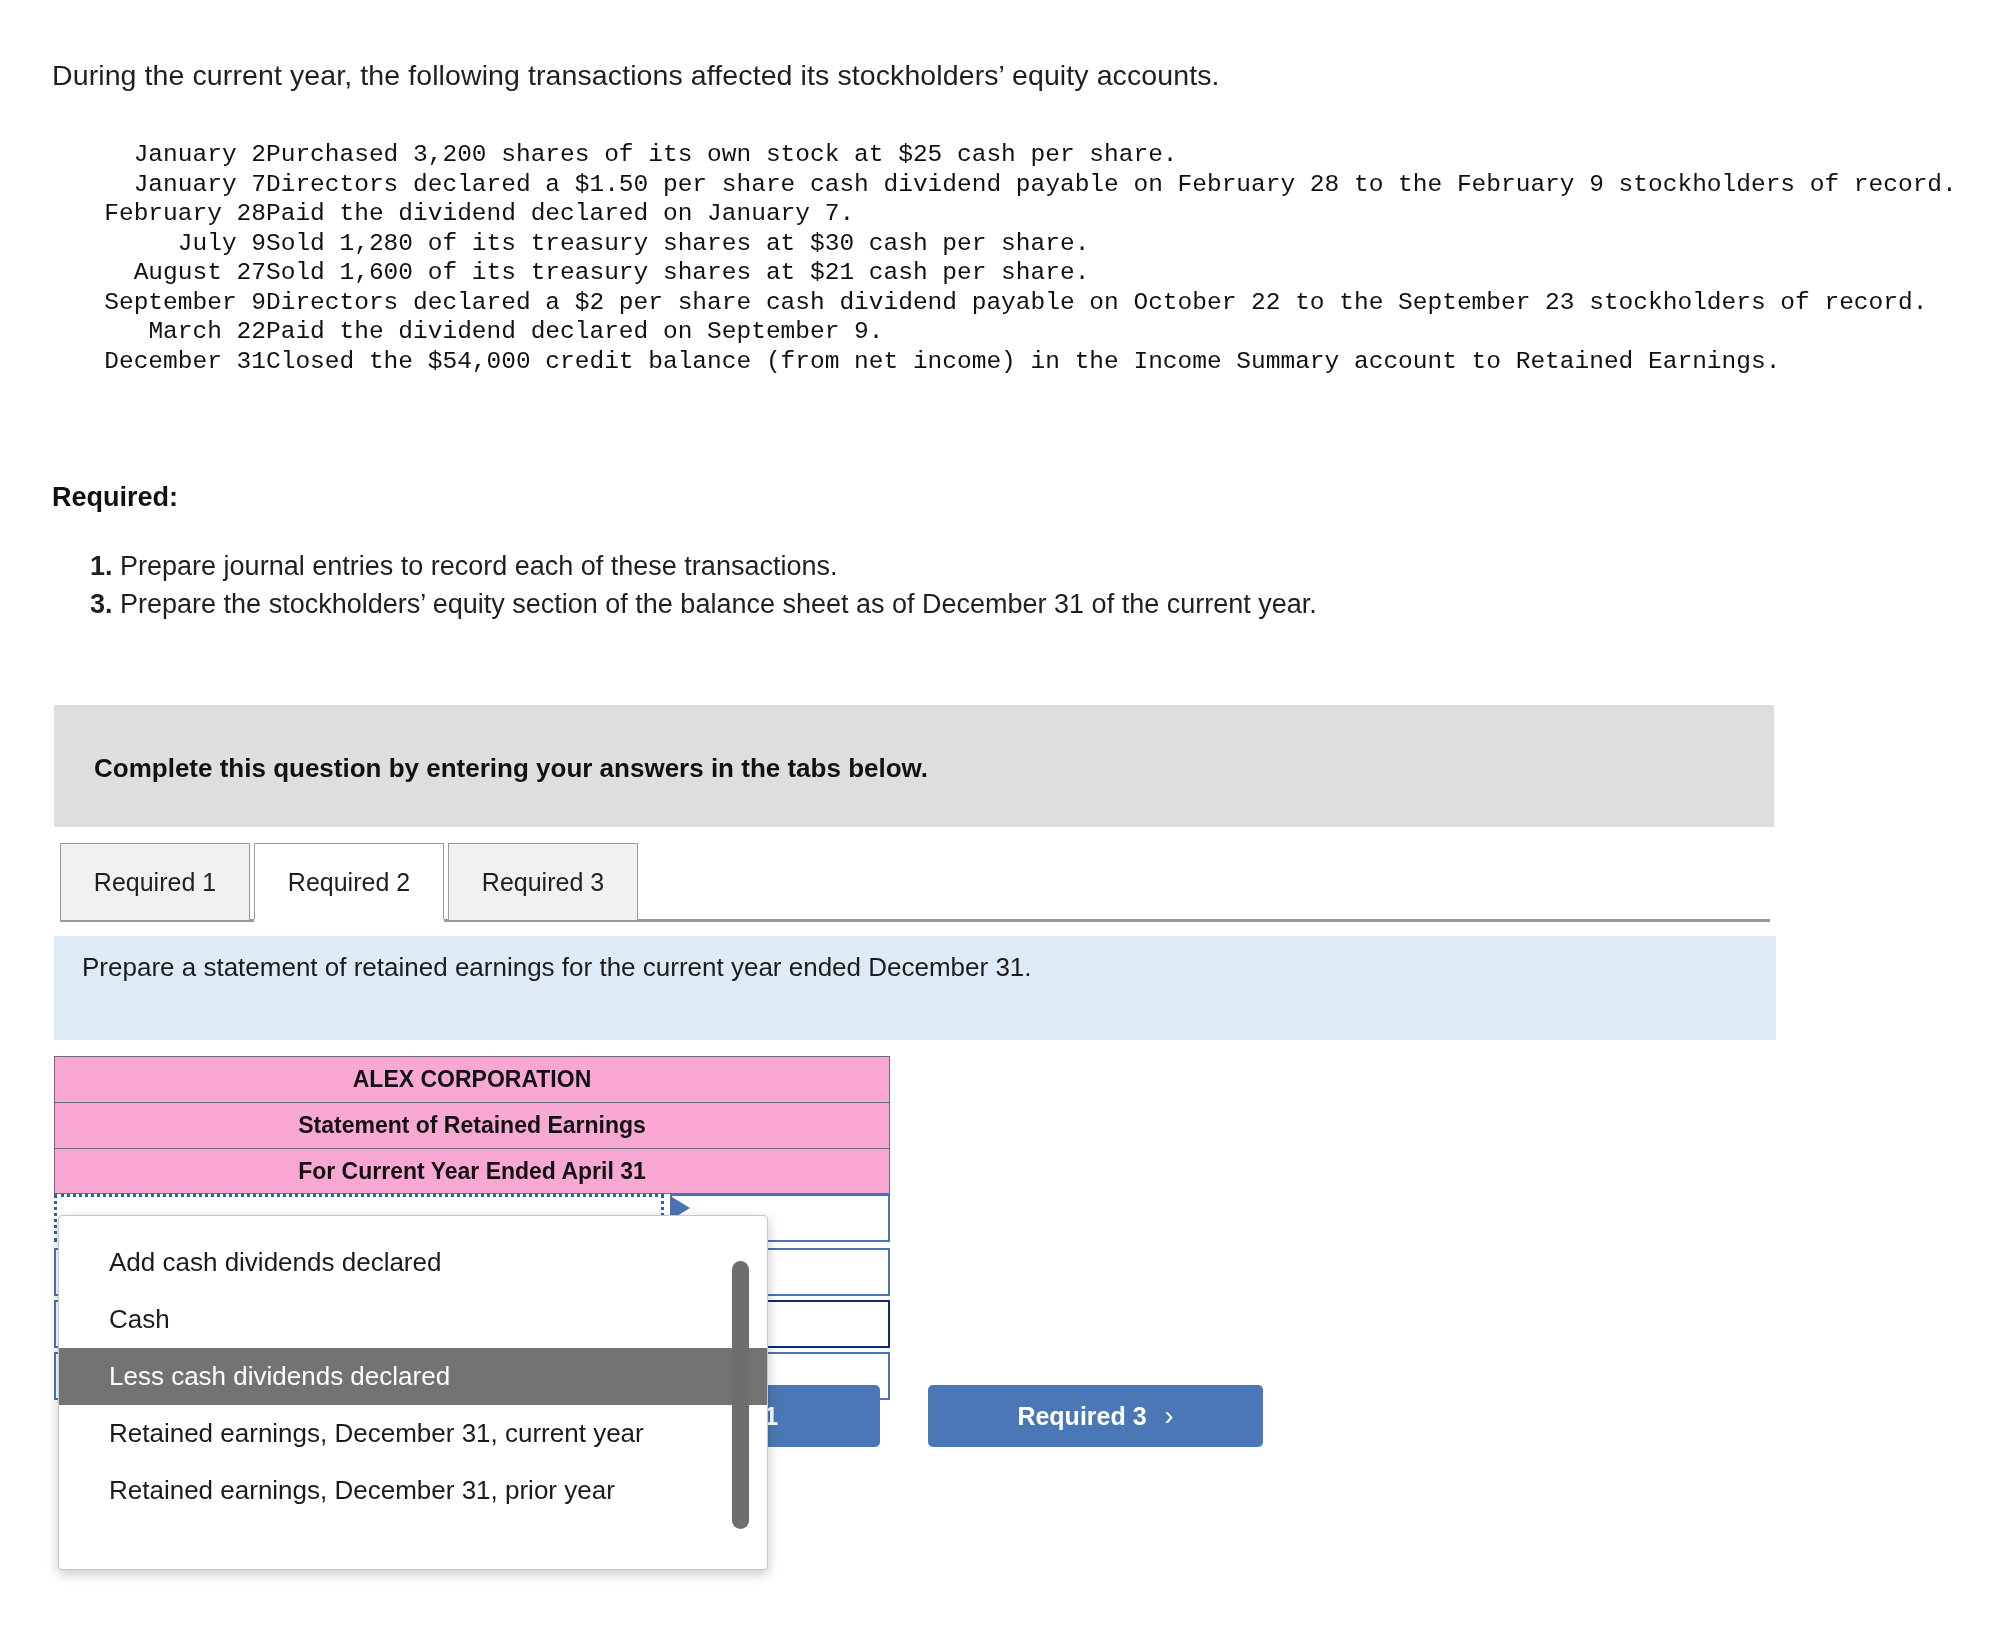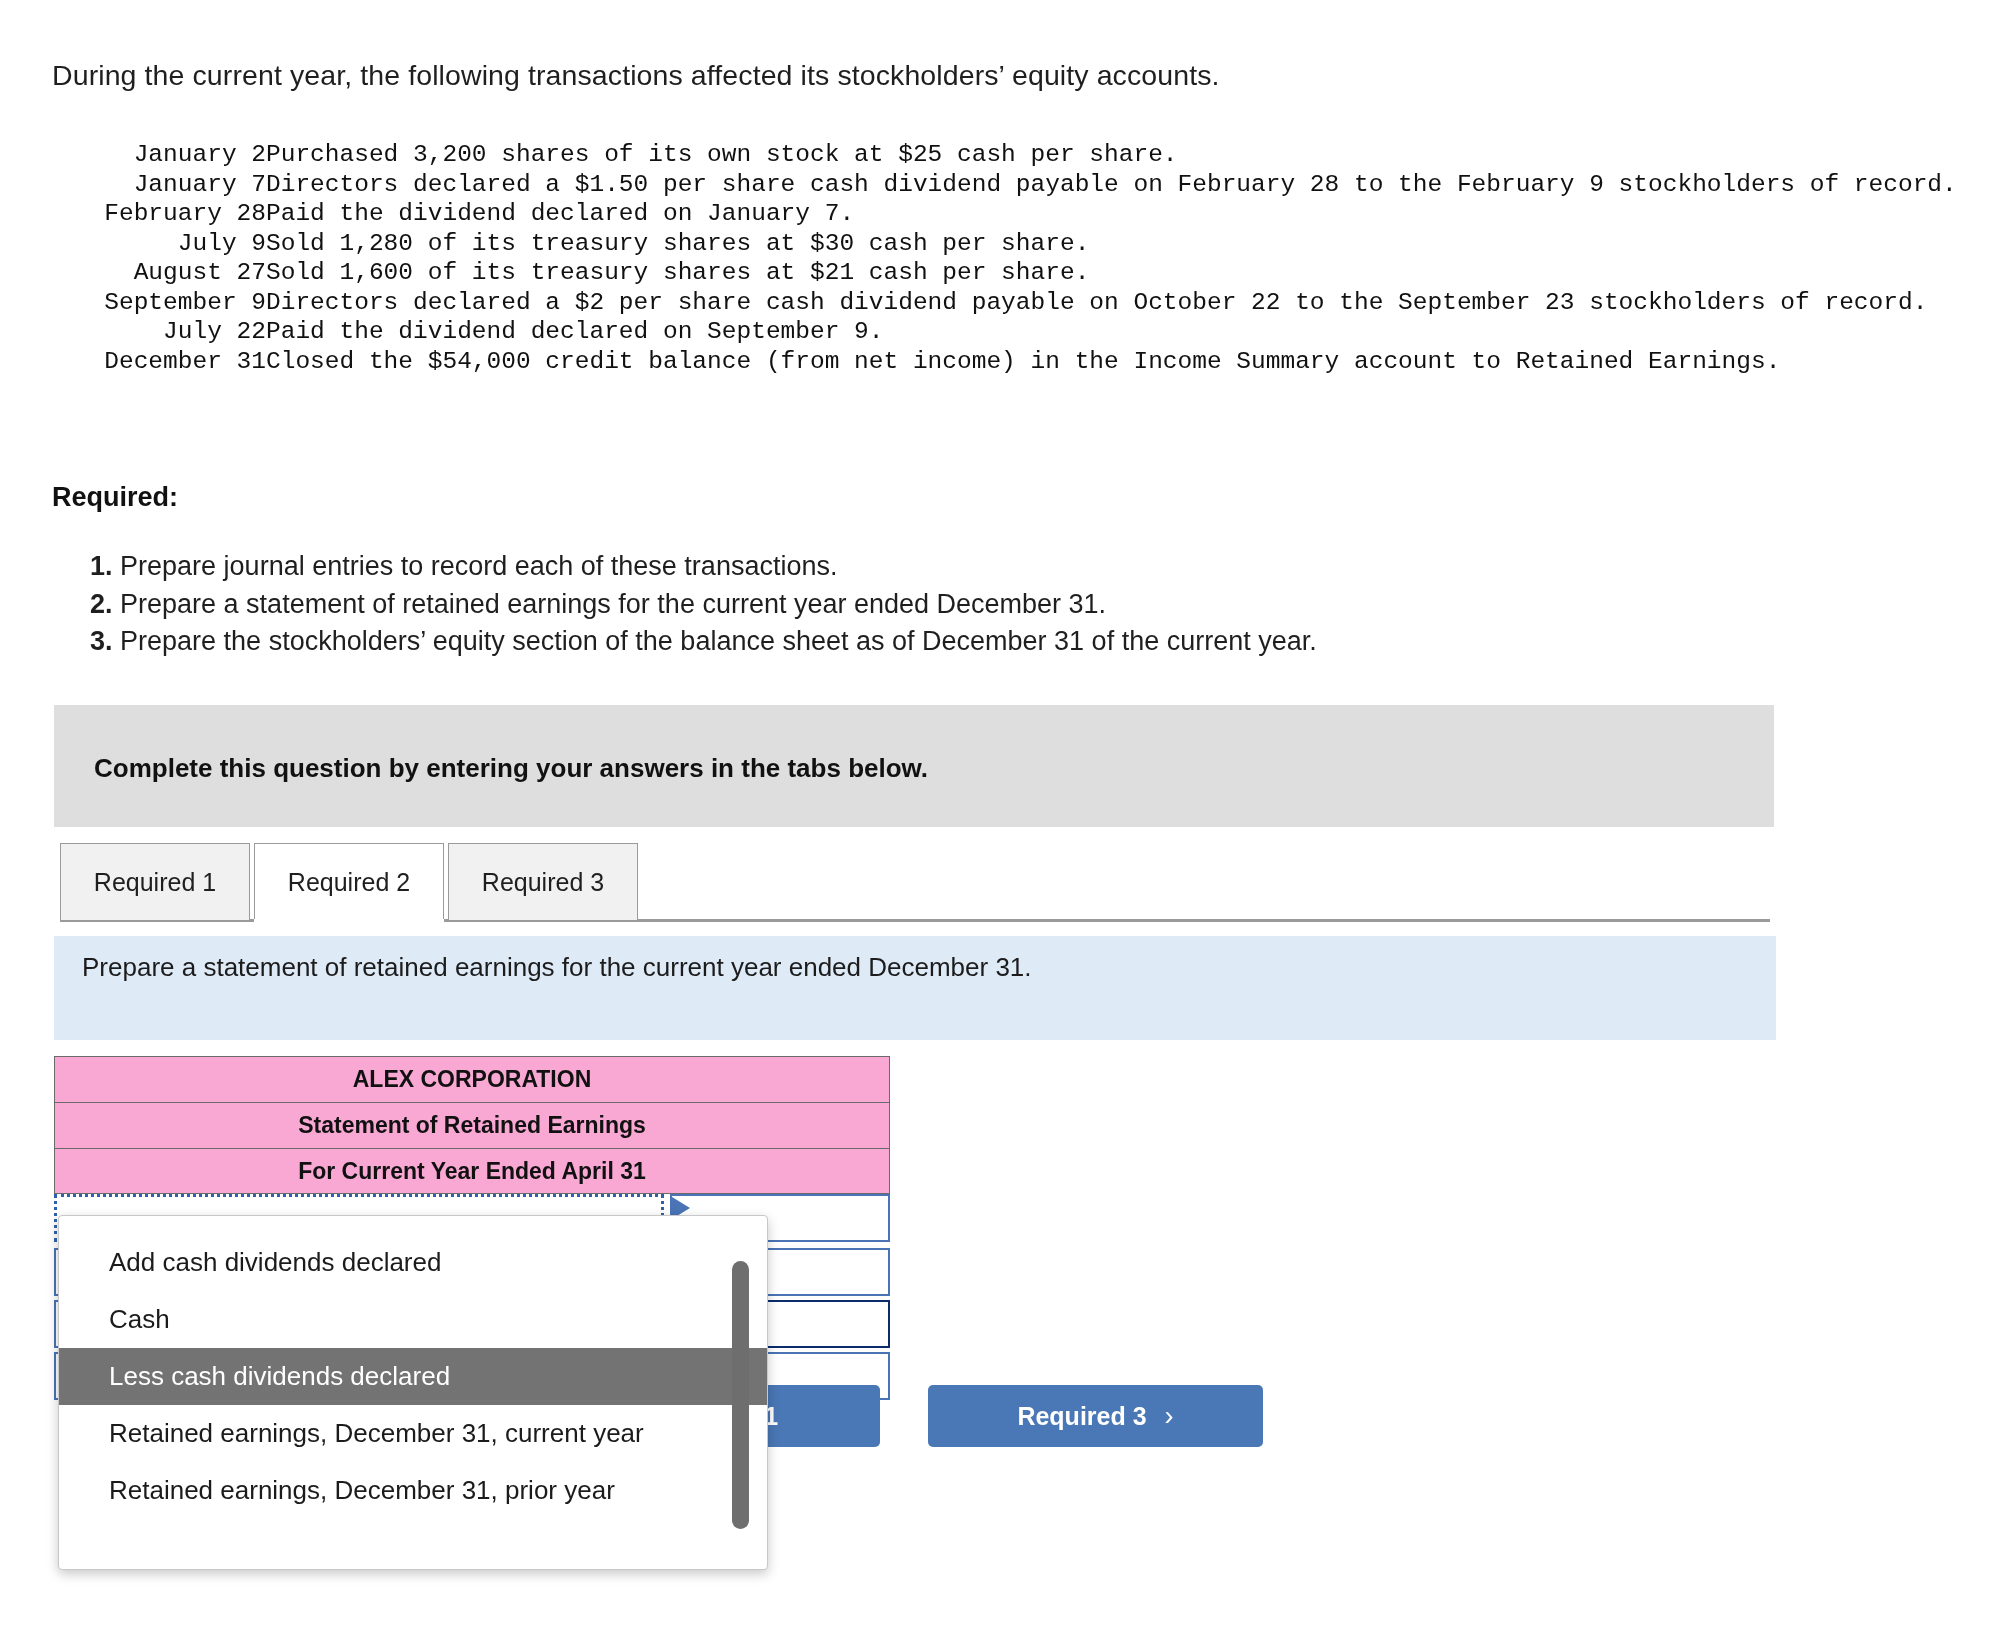--- a/index.html
+++ b/index.html
@@ -394,39 +394,35 @@
       </tr>
       <tr>
         <td class="txn-date">August 27</td>
         <td class="txn-desc">Sold 1,600 of its treasury shares at $21 cash per share.</td>
       </tr>
       <tr>
         <td class="txn-date">September 9</td>
         <td class="txn-desc">Directors declared a $2 per share cash dividend payable on October 22 to the September 23 stockholders of record.</td>
       </tr>
       <tr>
-        <td class="txn-date">July 22</td>
+        <td class="txn-date">March 22</td>
         <td class="txn-desc">Paid the dividend declared on September 9.</td>
       </tr>
       <tr>
         <td class="txn-date">December 31</td>
         <td class="txn-desc">Closed the $54,000 credit balance (from net income) in the Income Summary account to Retained Earnings.</td>
       </tr>
     </tbody>
   </table>
 
   <div class="required-head">Required:</div>
   <div class="req-list">
     <div class="req-item">
       <span class="req-num">1.</span>
       <span>Prepare journal entries to record each of these transactions.</span>
-    </div>
-    <div class="req-item">
-      <span class="req-num">2.</span>
-      <span>Prepare a statement of retained earnings for the current year ended December 31.</span>
     </div>
     <div class="req-item">
       <span class="req-num">3.</span>
       <span>Prepare the stockholders’ equity section of the balance sheet as of December 31 of the current year.</span>
     </div>
   </div>
 
   <div class="gray-banner">
     <div class="gray-banner-text">Complete this question by entering your answers in the tabs below.</div>
   </div>

